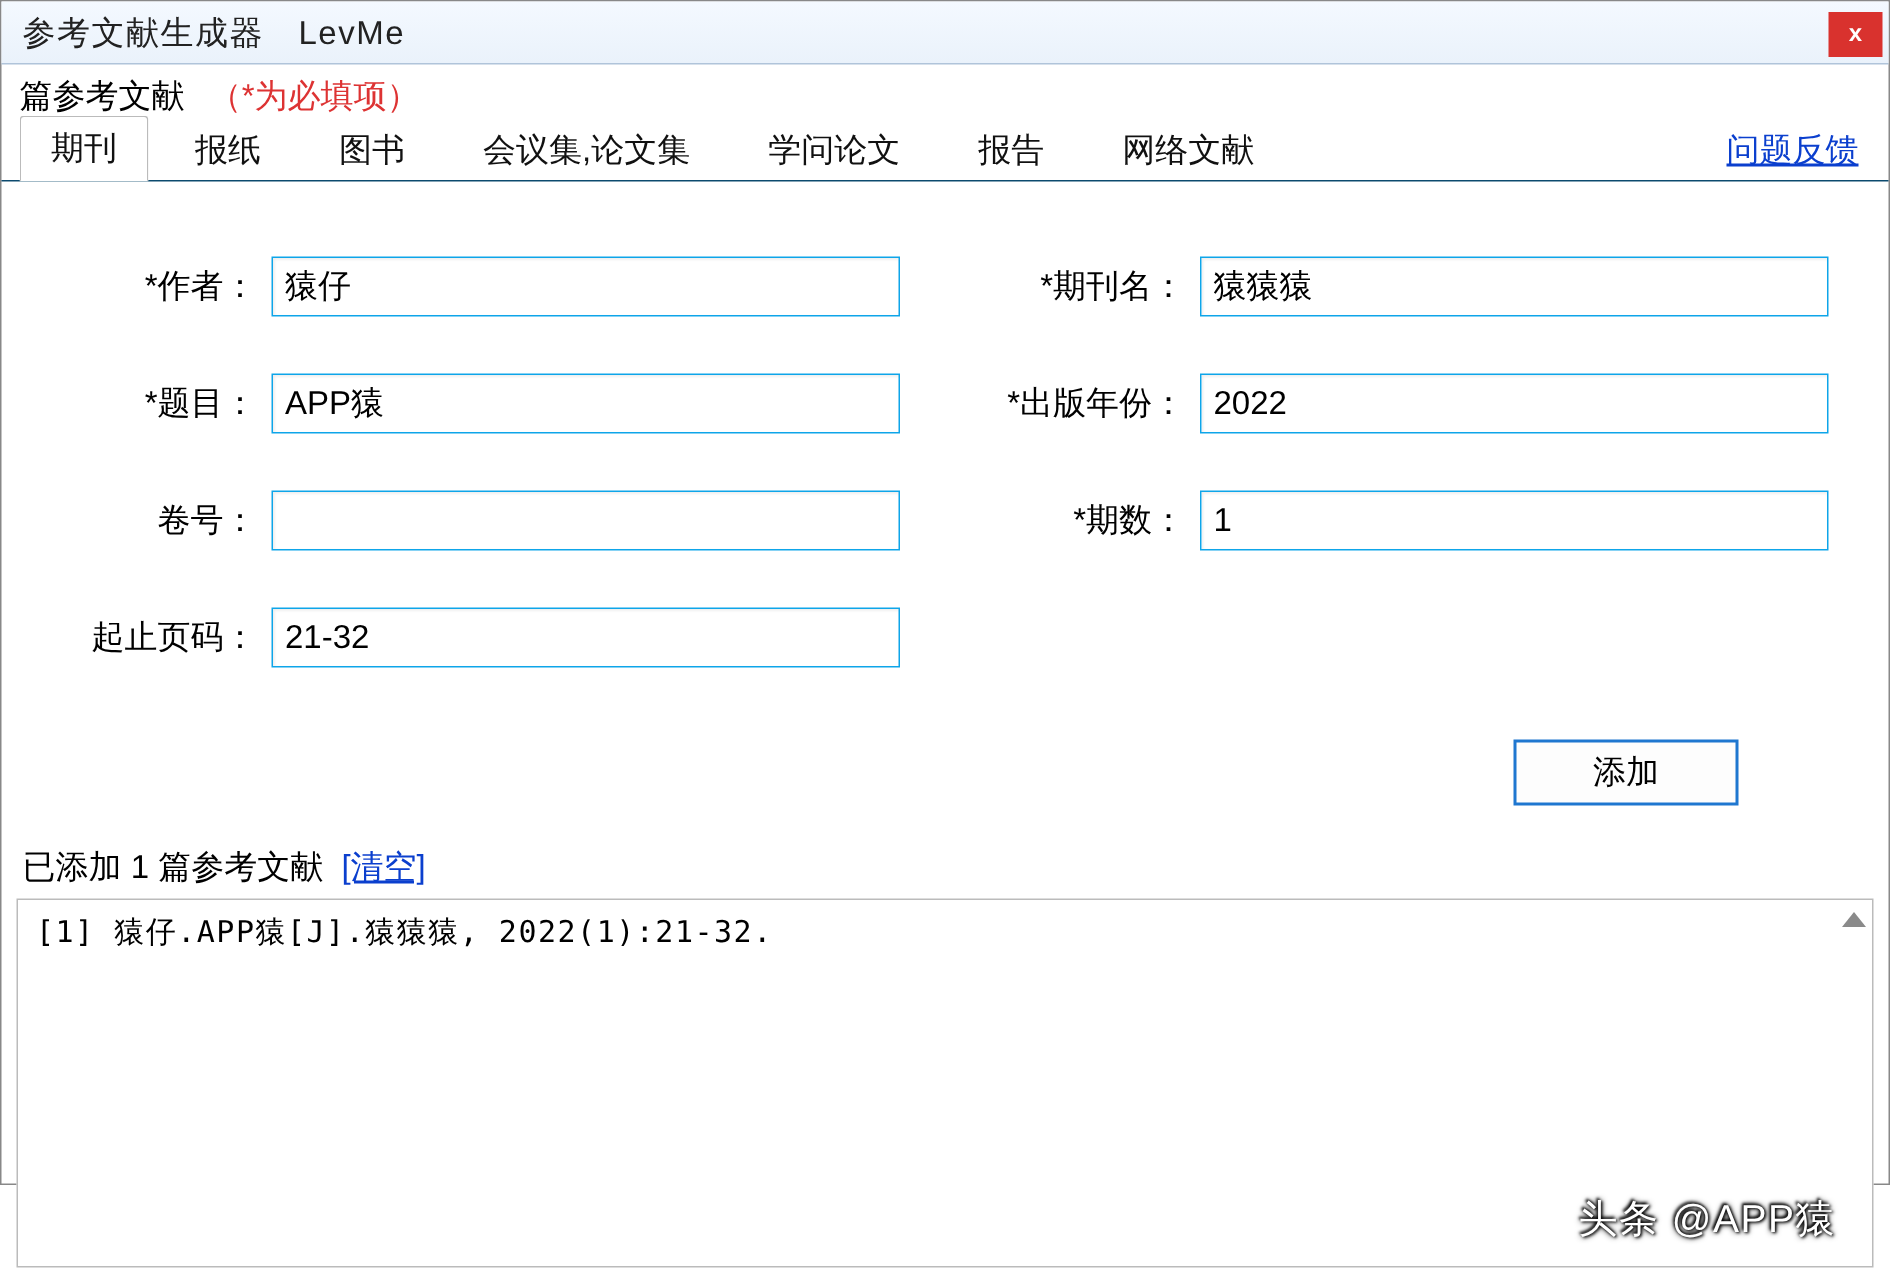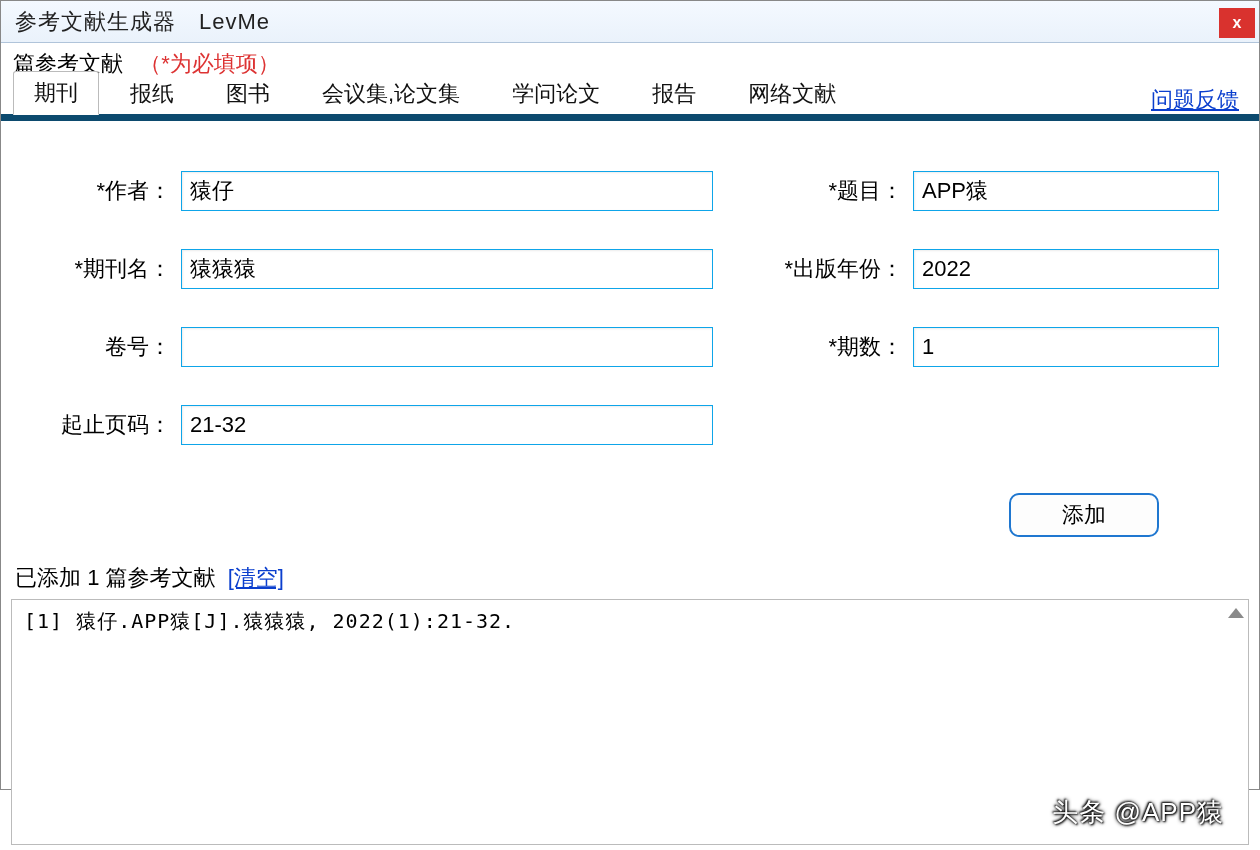--- a/index.html
+++ b/index.html
@@ -52,21 +52,21 @@
     }
     .subtitle-row .req {
       color: #d33;
       margin-left: 10px;
     }
     .tabs-row {
       display: flex;
       align-items: flex-end;
       padding: 0 12px;
       height: 40px;
-      border-bottom: 7px solid #0c4a6e;
+      border-bottom: 1px solid #0c4a6e;
       position: relative;
     }
     .tab {
       padding: 6px 20px 6px 20px;
       font-size: 22px;
       color: #111;
       border: 1px solid transparent;
       border-bottom: none;
       margin-right: 10px;
       cursor: pointer;
@@ -86,21 +86,21 @@
       top: 4px;
       color: #0b3fce;
       text-decoration: underline;
       font-size: 22px;
       cursor: pointer;
       margin-left: 24px;
     }
     .form-panel {
       padding: 50px 40px 20px 40px;
       display: grid;
-      grid-template-columns: 1fr;
+      grid-template-columns: 1fr 1fr;
       column-gap: 60px;
       row-gap: 38px;
     }
     .field {
       display: flex;
       align-items: center;
     }
     .field label {
       width: 130px;
       text-align: right;
@@ -127,21 +127,21 @@
       padding-right: 60px;
       margin-top: 10px;
     }
     .add-btn {
       width: 150px;
       height: 44px;
       font-size: 22px;
       border: 2px solid #1f77d0;
       background: #fdfdfd;
       cursor: pointer;
-      border-radius: 10px;
+      border-radius: 0;
     }
     .added-row {
       padding: 6px 14px 4px 14px;
       font-size: 22px;
       border-top: 0px;
     }
     .added-row .clear {
       color: #0b3fce;
       text-decoration: underline;
       cursor: pointer;
@@ -210,27 +210,27 @@
     <a class="feedback-link">问题反馈</a>
   </div>
 
   <div class="form-panel">
 
     <div class="field">
       <label>*作者：</label>
       <input type="text" value="猿仔" style="">
     </div>
     <div class="field">
+      <label>*期刊名：</label>
+      <input type="text" value="猿猿猿" style="">
+    </div>
+
+    <div class="field">
       <label>*题目：</label>
       <input type="text" value="APP猿" style="">
-    </div>
-
-    <div class="field">
-      <label>*期刊名：</label>
-      <input type="text" value="猿猿猿" style="">
     </div>
     <div class="field">
       <label>*出版年份：</label>
       <input type="text" value="2022" style="">
     </div>
 
     <div class="field">
       <label>卷号：</label>
       <input type="text" value="" style="">
     </div>

